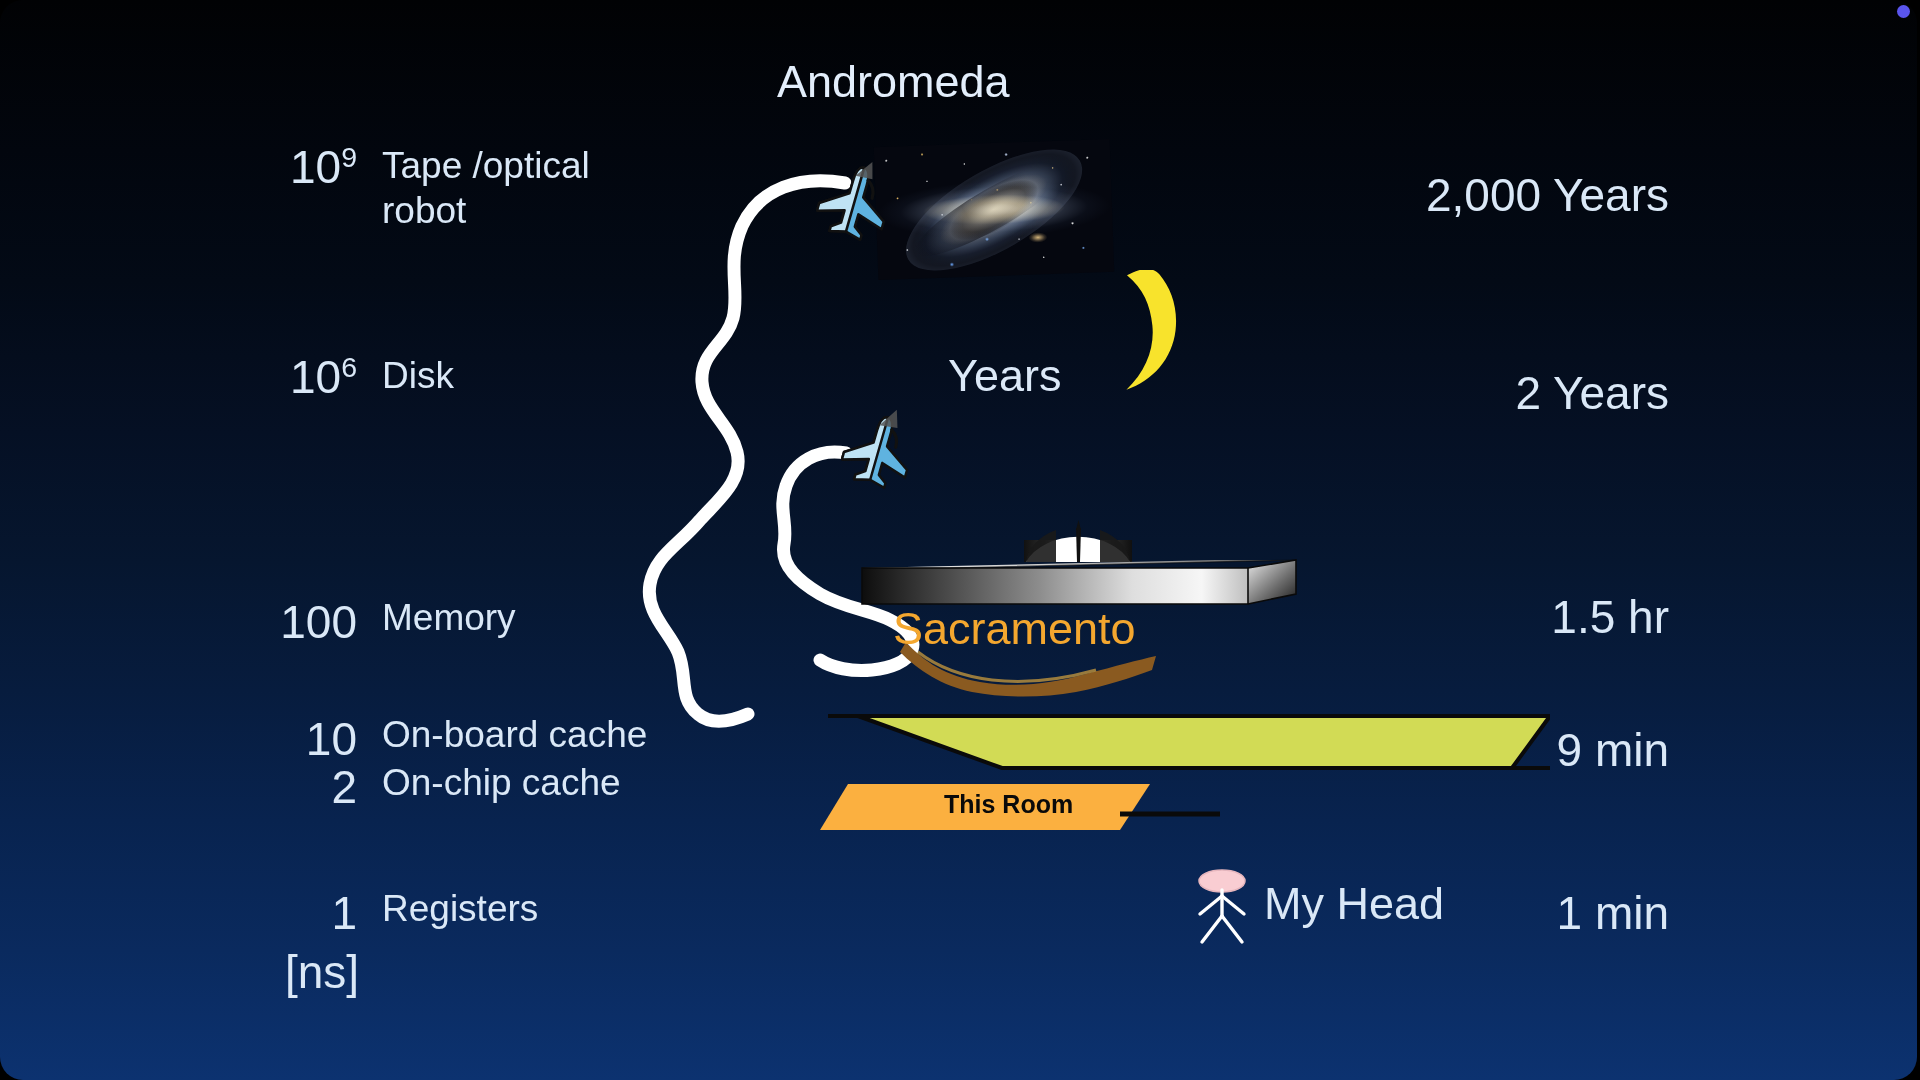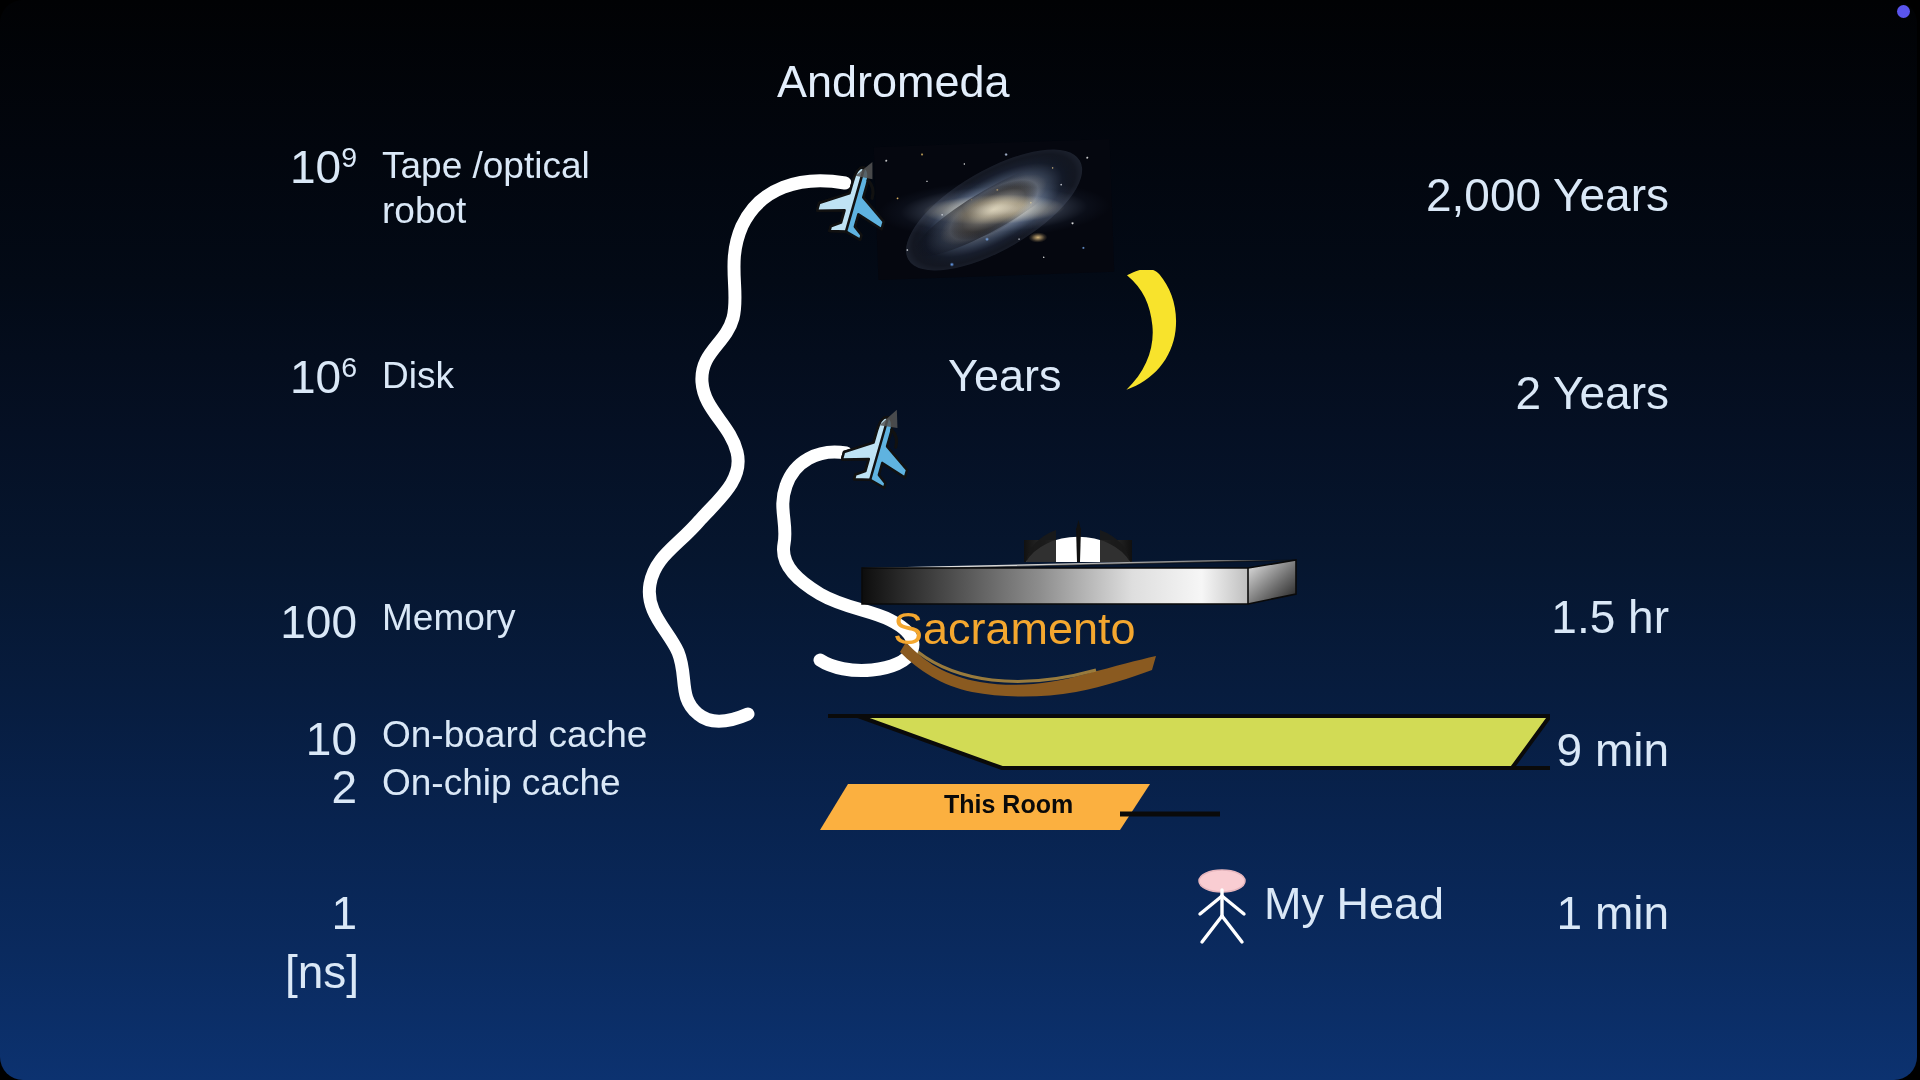--- a/index.html
+++ b/index.html
@@ -387,20 +387,21 @@
   <div class="numcol" style="top:712px"><span>10</span></div>
   <div class="numcol" style="top:760px"><span>2</span></div>
   <div class="numcol" style="top:886px"><span>1</span></div>
 
   <div class="namecol" style="top:143px">Tape /optical
 robot</div>
   <div class="namecol" style="top:353px">Disk</div>
   <div class="namecol" style="top:595px">Memory</div>
   <div class="namecol" style="top:712px">On-board cache</div>
   <div class="namecol" style="top:760px">On-chip cache</div>
+  <div class="namecol" style="top:886px">Registers</div>
 
   <div class="lbl" id="ns-label">[ns]</div>
 
   <div class="timecol" style="top:168px">2,000 Years</div>
   <div class="timecol" style="top:366px">2 Years</div>
   <div class="timecol" style="top:590px">1.5 hr</div>
   <div class="timecol" style="top:723px">9 min</div>
   <div class="timecol" style="top:886px">1 min</div>
 
   <div id="corner-dot"></div>

